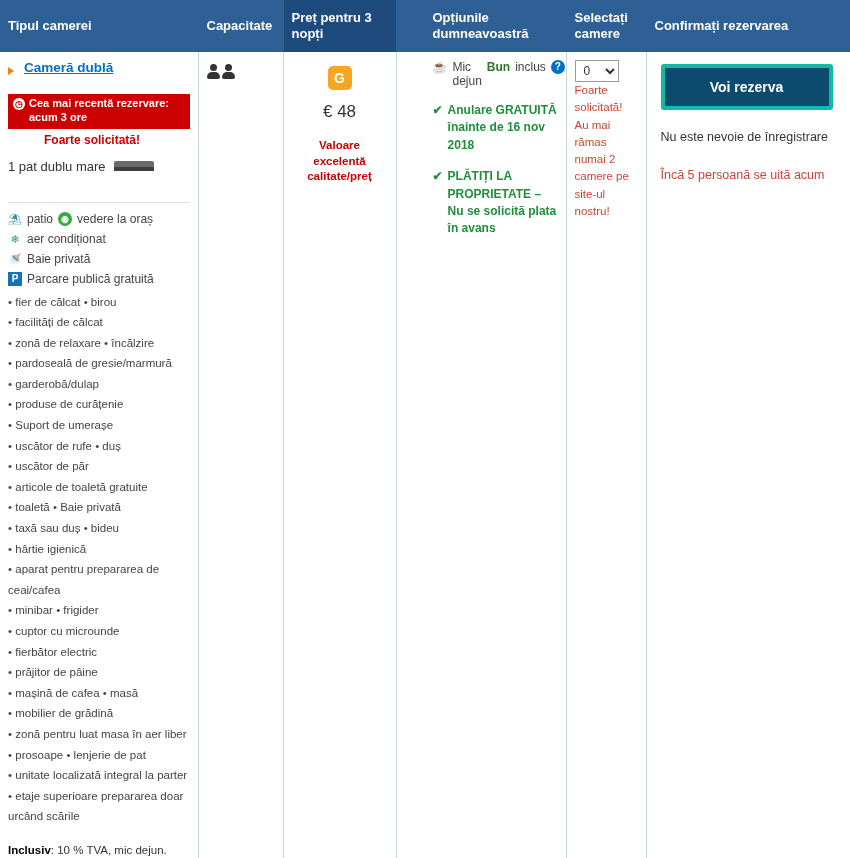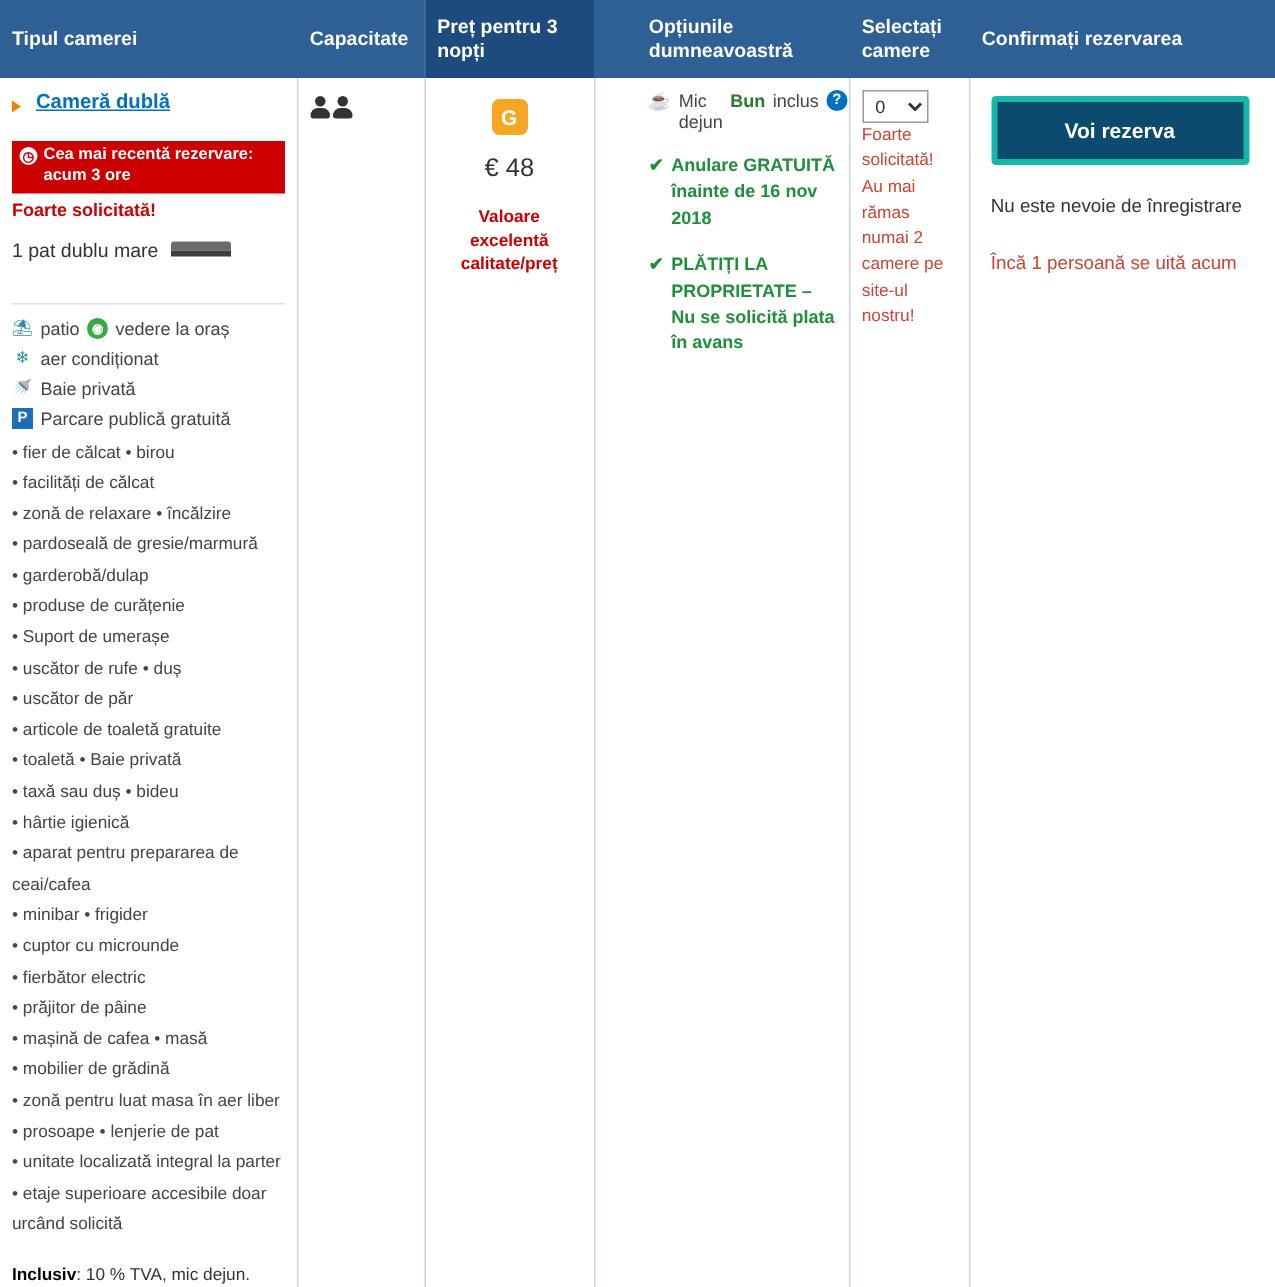--- a/index.html
+++ b/index.html
@@ -83,20 +83,21 @@
     width: 12px; height: 12px; border-radius: 50%;
     background: #fff; color: #cc0000;
     font-size: 9px; line-height: 12px; text-align: center;
     flex: 0 0 12px; margin-top: 1px; font-weight: bold;
   }
   .high-demand {
     color: #cc0000;
     font-weight: bold;
     font-size: 12px;
     margin-bottom: 12px;
+    margin-left: 36px;
   }
   .bed-row {
     display: flex; align-items: flex-start; gap: 8px;
     font-size: 13px; color: #333;
     padding-bottom: 28px;
     border-bottom: 1px solid #e0e0e0;
     margin-bottom: 9px;
   }
   .bed-ico {
     width: 40px; height: 13px; position: relative; display: inline-block;
@@ -290,21 +291,21 @@
             <div class="amen">• <span>aparat pentru prepararea de ceai/cafea</span></div>
             <div class="amen">• <span>minibar  • frigider</span></div>
             <div class="amen">• <span>cuptor cu microunde</span></div>
             <div class="amen">• <span>fierbător electric</span></div>
             <div class="amen">• <span>prăjitor de pâine</span></div>
             <div class="amen">• <span>mașină de cafea  • masă</span></div>
             <div class="amen">• <span>mobilier de grădină</span></div>
             <div class="amen">• <span>zonă pentru luat masa în aer liber</span></div>
             <div class="amen">• <span>prosoape  • lenjerie de pat</span></div>
             <div class="amen">• <span>unitate localizată integral la parter</span></div>
-            <div class="amen">• <span>etaje superioare accesibile doar urcând solicită</span></div>
+            <div class="amen">• <span>etaje superioare prepararea doar urcând scările</span></div>
           </div>
 
           <div class="tax-note">
             <div>
               <b>Inclusiv</b><span>: 10 % TVA, mic dejun.</span>
             </div>
             <div>
               <b>Exclusiv</b><span>: taxă de oraș de 0.25 € per persoană per noapte .</span>
             </div>
           </div>
@@ -346,18 +347,18 @@
             <option>0</option>
             <option>1</option>
             <option>2</option>
           </select>
           <div class="scarcity">Foarte solicitată! Au mai rămas numai 2 camere pe site-ul nostru!</div>
         </td>
 
         <td class="col-confirm">
           <button class="btn-reserve">Voi rezerva</button>
           <div class="no-reg">Nu este nevoie de înregistrare</div>
-          <div class="watch">Încă 1 persoană se uită acum</div>
+          <div class="watch">Încă 5 persoană se uită acum</div>
         </td>
       </tr>
     </tbody>
   </table>
 </div>
 
 </body></html>

